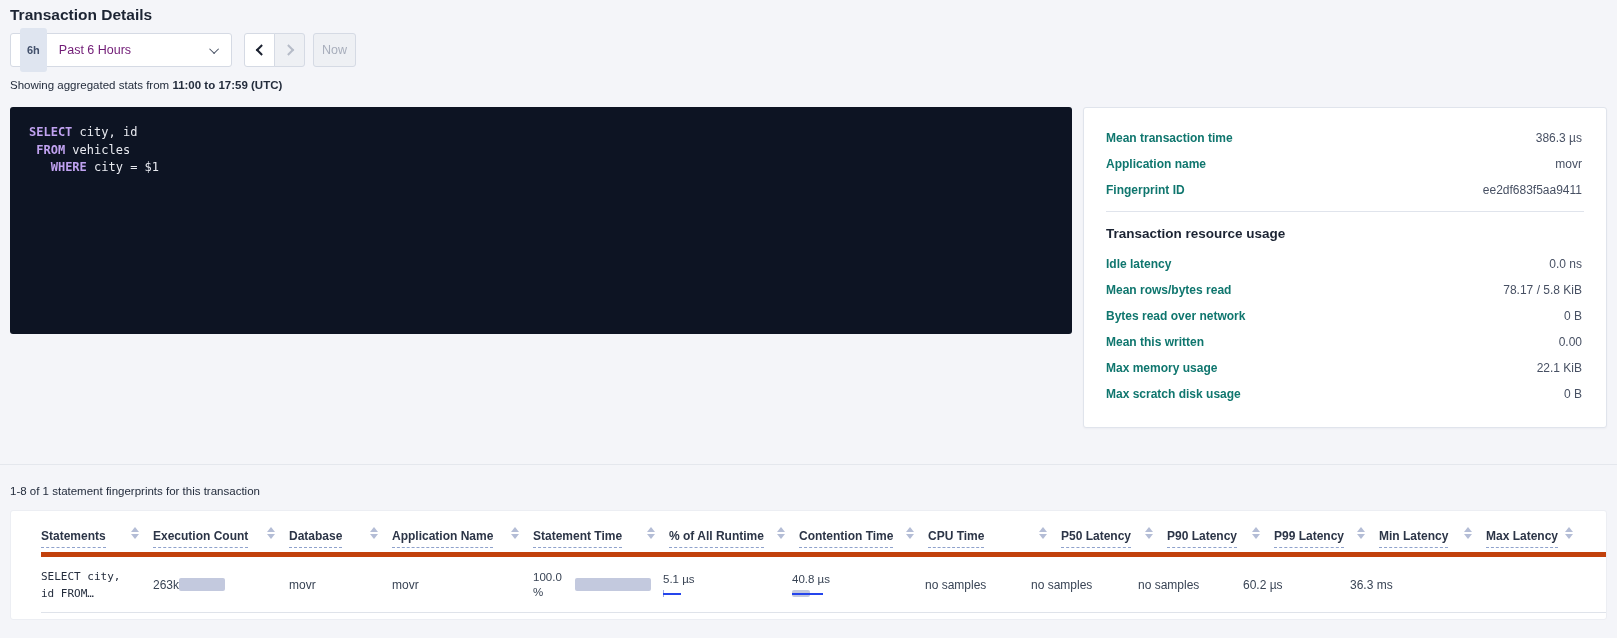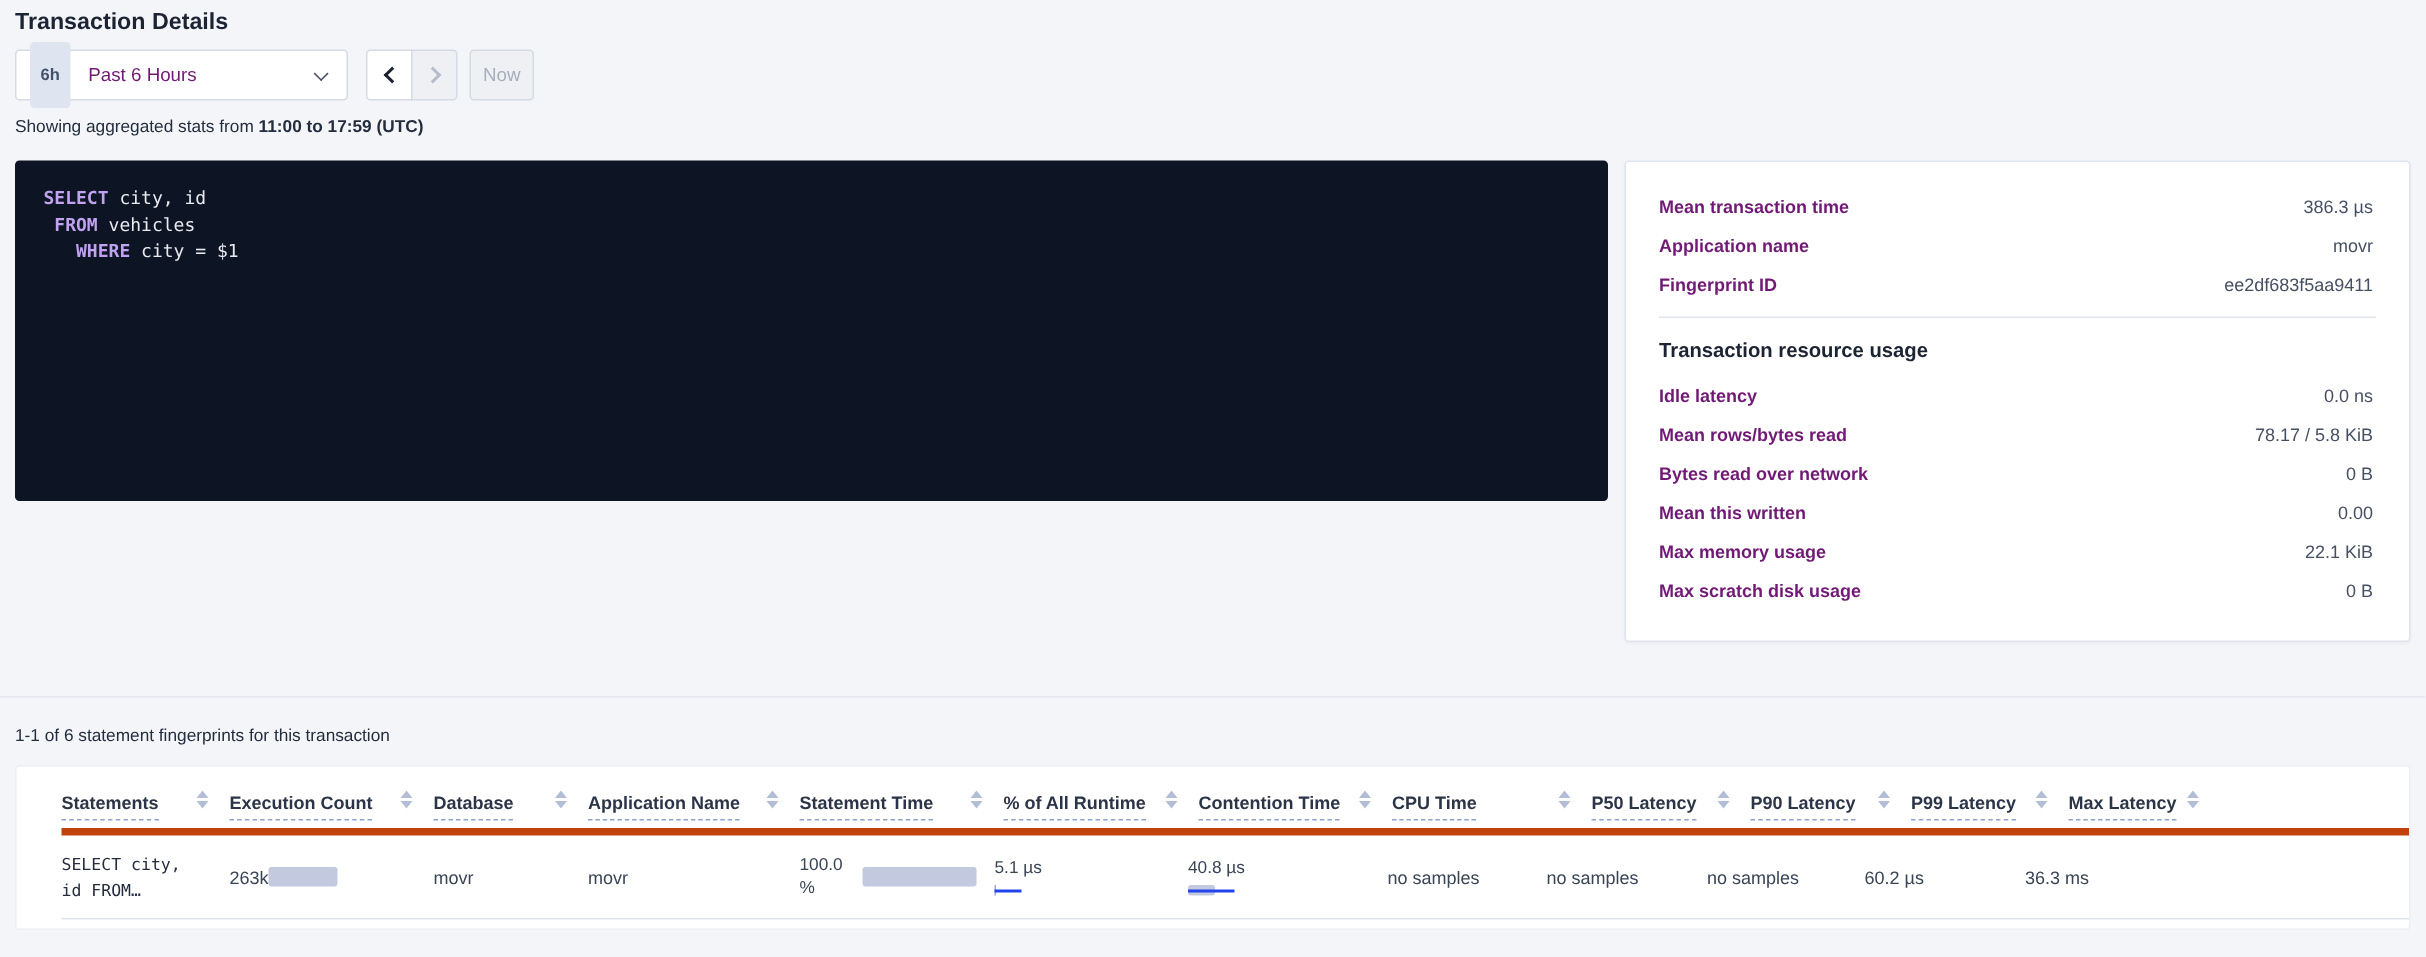--- a/index.html
+++ b/index.html
@@ -34,21 +34,21 @@
 
   .subtitle{position:absolute;top:79px;left:10px;font-size:11.5px;color:#242d3d;}
   .subtitle strong{font-weight:700;}
 
   .sql-card{position:absolute;top:107px;left:10px;width:1062px;height:227px;background:var(--sql-bg);border-radius:3px;}
   .sql-card pre{margin:17px 0 0 19px;font-family:"DejaVu Sans Mono",monospace;font-size:12px;line-height:17.5px;color:#e8eaf0;white-space:pre;}
   .sql-card .kw{color:var(--kw);font-weight:700;}
 
   .stats-card{position:absolute;top:107px;left:1083px;width:524px;height:321px;background:#fff;border:1px solid var(--border);border-radius:3px;box-shadow:0 1px 2px rgba(40,50,70,.04);padding:17px 24px 0 22px;}
   .srow{display:flex;justify-content:space-between;align-items:center;height:26px;}
-  .slabel{font-size:12px;font-weight:700;color:#701a75;}
+  .slabel{font-size:12px;font-weight:700;color:#0f766e;}
   .svalue{font-size:12px;color:#475063;}
   .stats-divider{border:none;border-top:1px solid var(--border);margin:8px -2px 0 0;}
   .resource-heading{font-size:13.5px;font-weight:700;color:var(--text-dark);margin:14px 0 10px 0;}
 
   .section-divider{position:absolute;top:464px;left:0;width:1617px;border-top:1px solid #e4e7ed;}
   .caption{position:absolute;top:485px;left:10px;font-size:11.5px;color:#242d3d;}
 
   .table-card{position:absolute;top:510px;left:10px;width:1597px;height:110px;background:#fff;border:1px solid #eceef3;border-radius:3px;padding-left:30px;overflow:hidden;}
   .thead{display:flex;height:46px;border-bottom:5px solid #c2410c;}
   .th{position:relative;padding-top:15px;flex:0 0 auto;}
@@ -139,21 +139,21 @@
         </div>
         <div class="srow">
           <span class="slabel">Max scratch disk usage</span>
           <span class="svalue">0 B</span>
         </div>
       </div>
   </aside>
 
   <div class="section-divider"></div>
 
-  <p class="caption">1-1 of 6 statement fingerprints for this transaction</p>
+  <p class="caption">1-8 of 1 statement fingerprints for this transaction</p>
 
   <div class="table-card">
     <div class="thead" id="thead-row">
         <div class="th" style="width: 112px;"><span class="th-label">Statements</span><span class="sort">
             <i class="tri-up"></i>
             <i class="tri-down"></i>
           </span></div>
         <div class="th" style="width: 136px;"><span class="th-label">Execution Count</span><span class="sort">
             <i class="tri-up"></i>
             <i class="tri-down"></i>
@@ -184,20 +184,24 @@
           </span></div>
         <div class="th" style="width: 106px;"><span class="th-label">P50 Latency</span><span class="sort">
             <i class="tri-up"></i>
             <i class="tri-down"></i>
           </span></div>
         <div class="th" style="width: 107px;"><span class="th-label">P90 Latency</span><span class="sort">
             <i class="tri-up"></i>
             <i class="tri-down"></i>
           </span></div>
         <div class="th" style="width: 105px;"><span class="th-label">P99 Latency</span><span class="sort">
+            <i class="tri-up"></i>
+            <i class="tri-down"></i>
+          </span></div>
+        <div class="th" style="width: 107px;"><span class="th-label">Min Latency</span><span class="sort">
             <i class="tri-up"></i>
             <i class="tri-down"></i>
           </span></div>
         <div class="th" style="width: 122px;"><span class="th-label">Max Latency</span><span class="sort" style="right: 35px;">
             <i class="tri-up"></i>
             <i class="tri-down"></i>
           </span></div>
       </div>
     <div class="trow" id="data-row">
       <div class="td td-stmt" style="width: 112px;">

